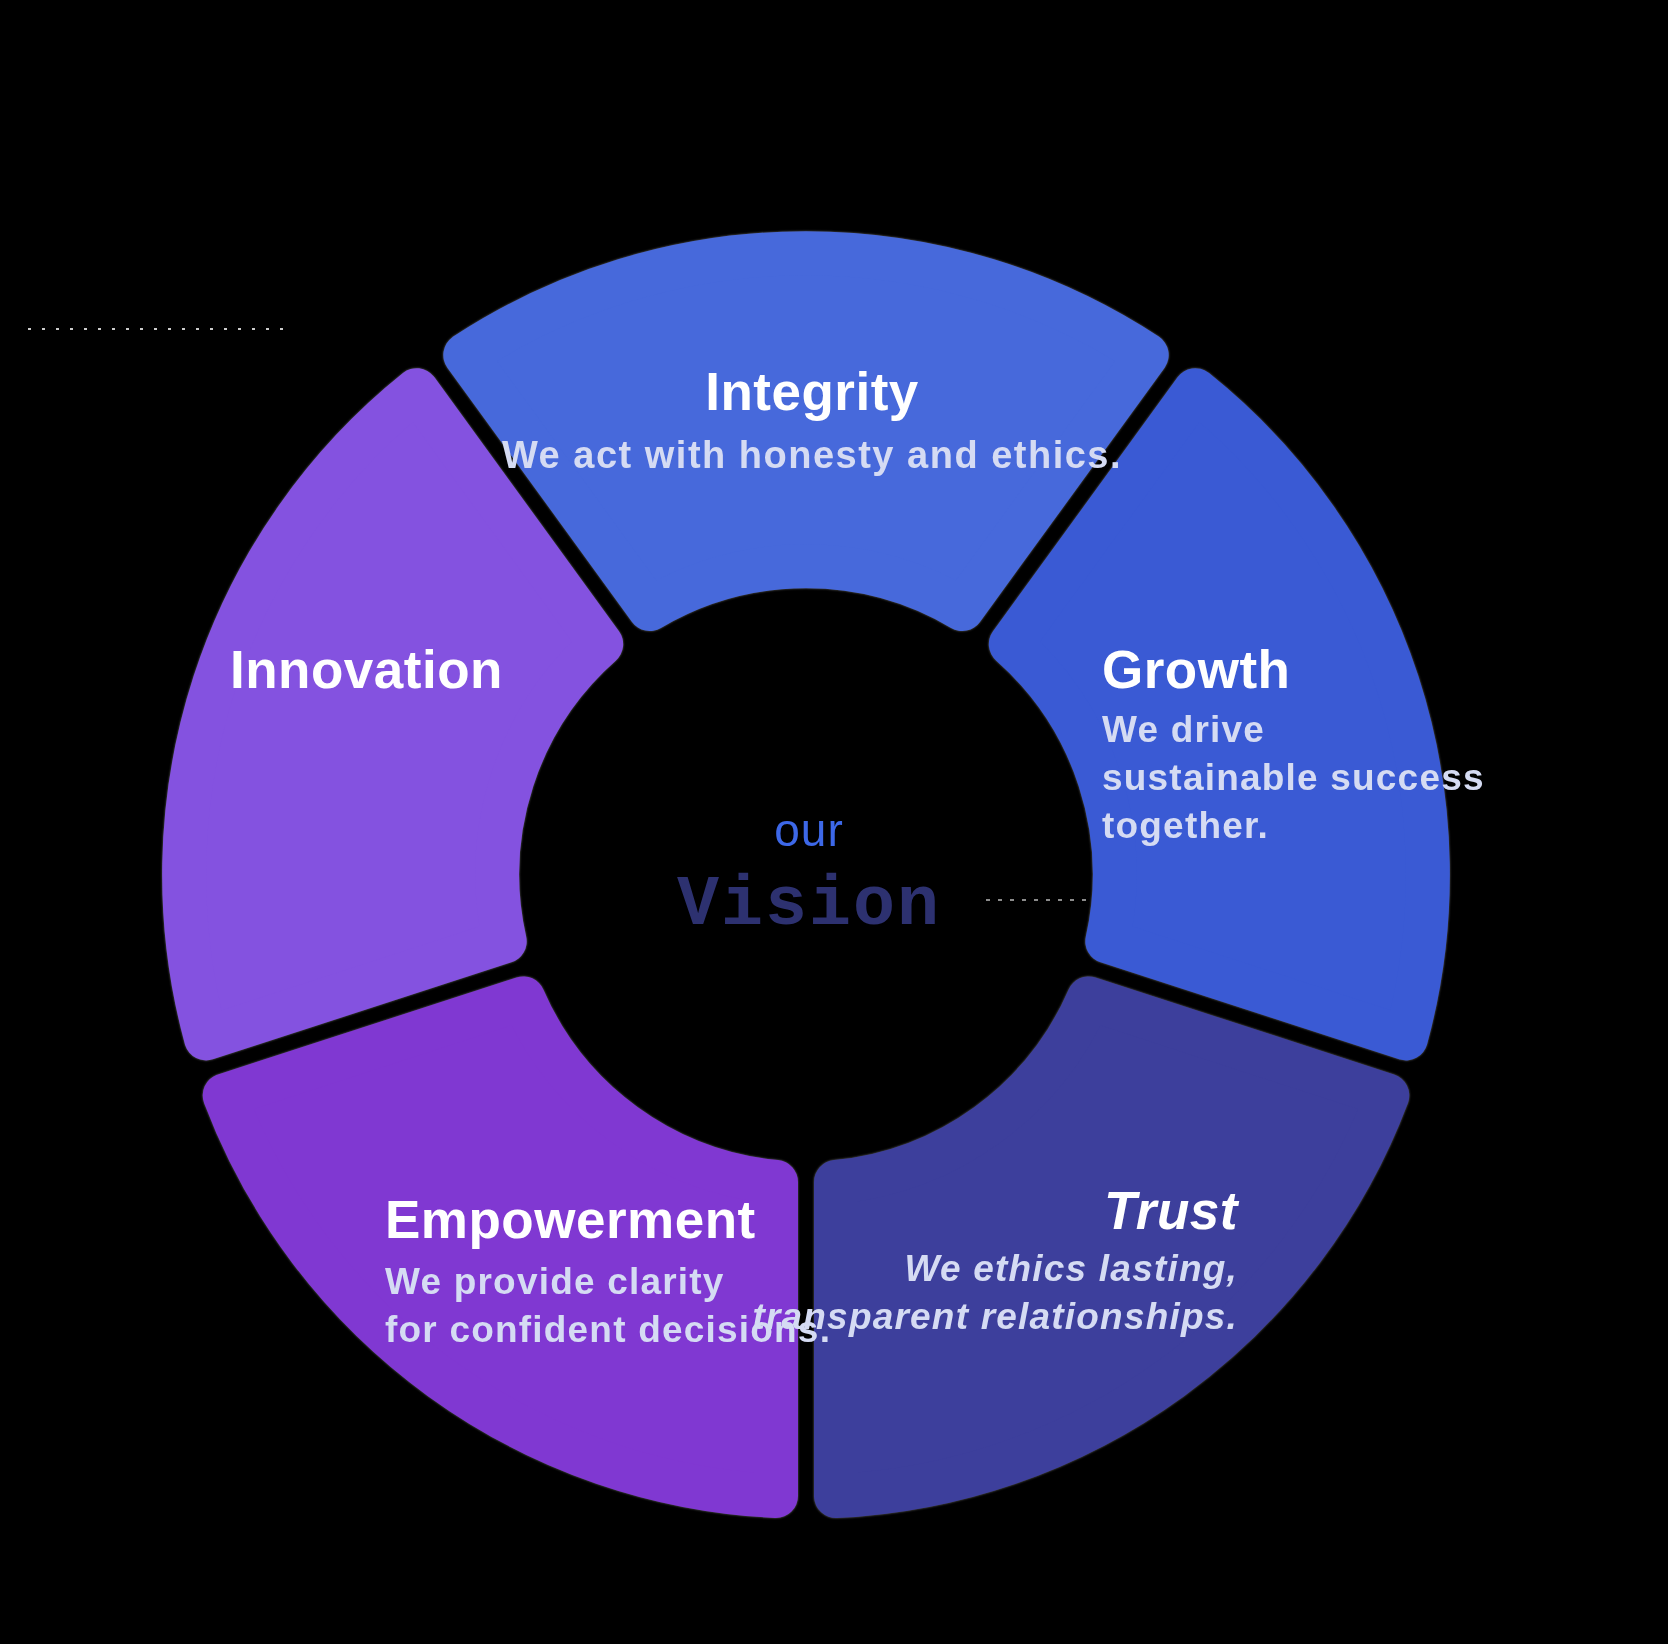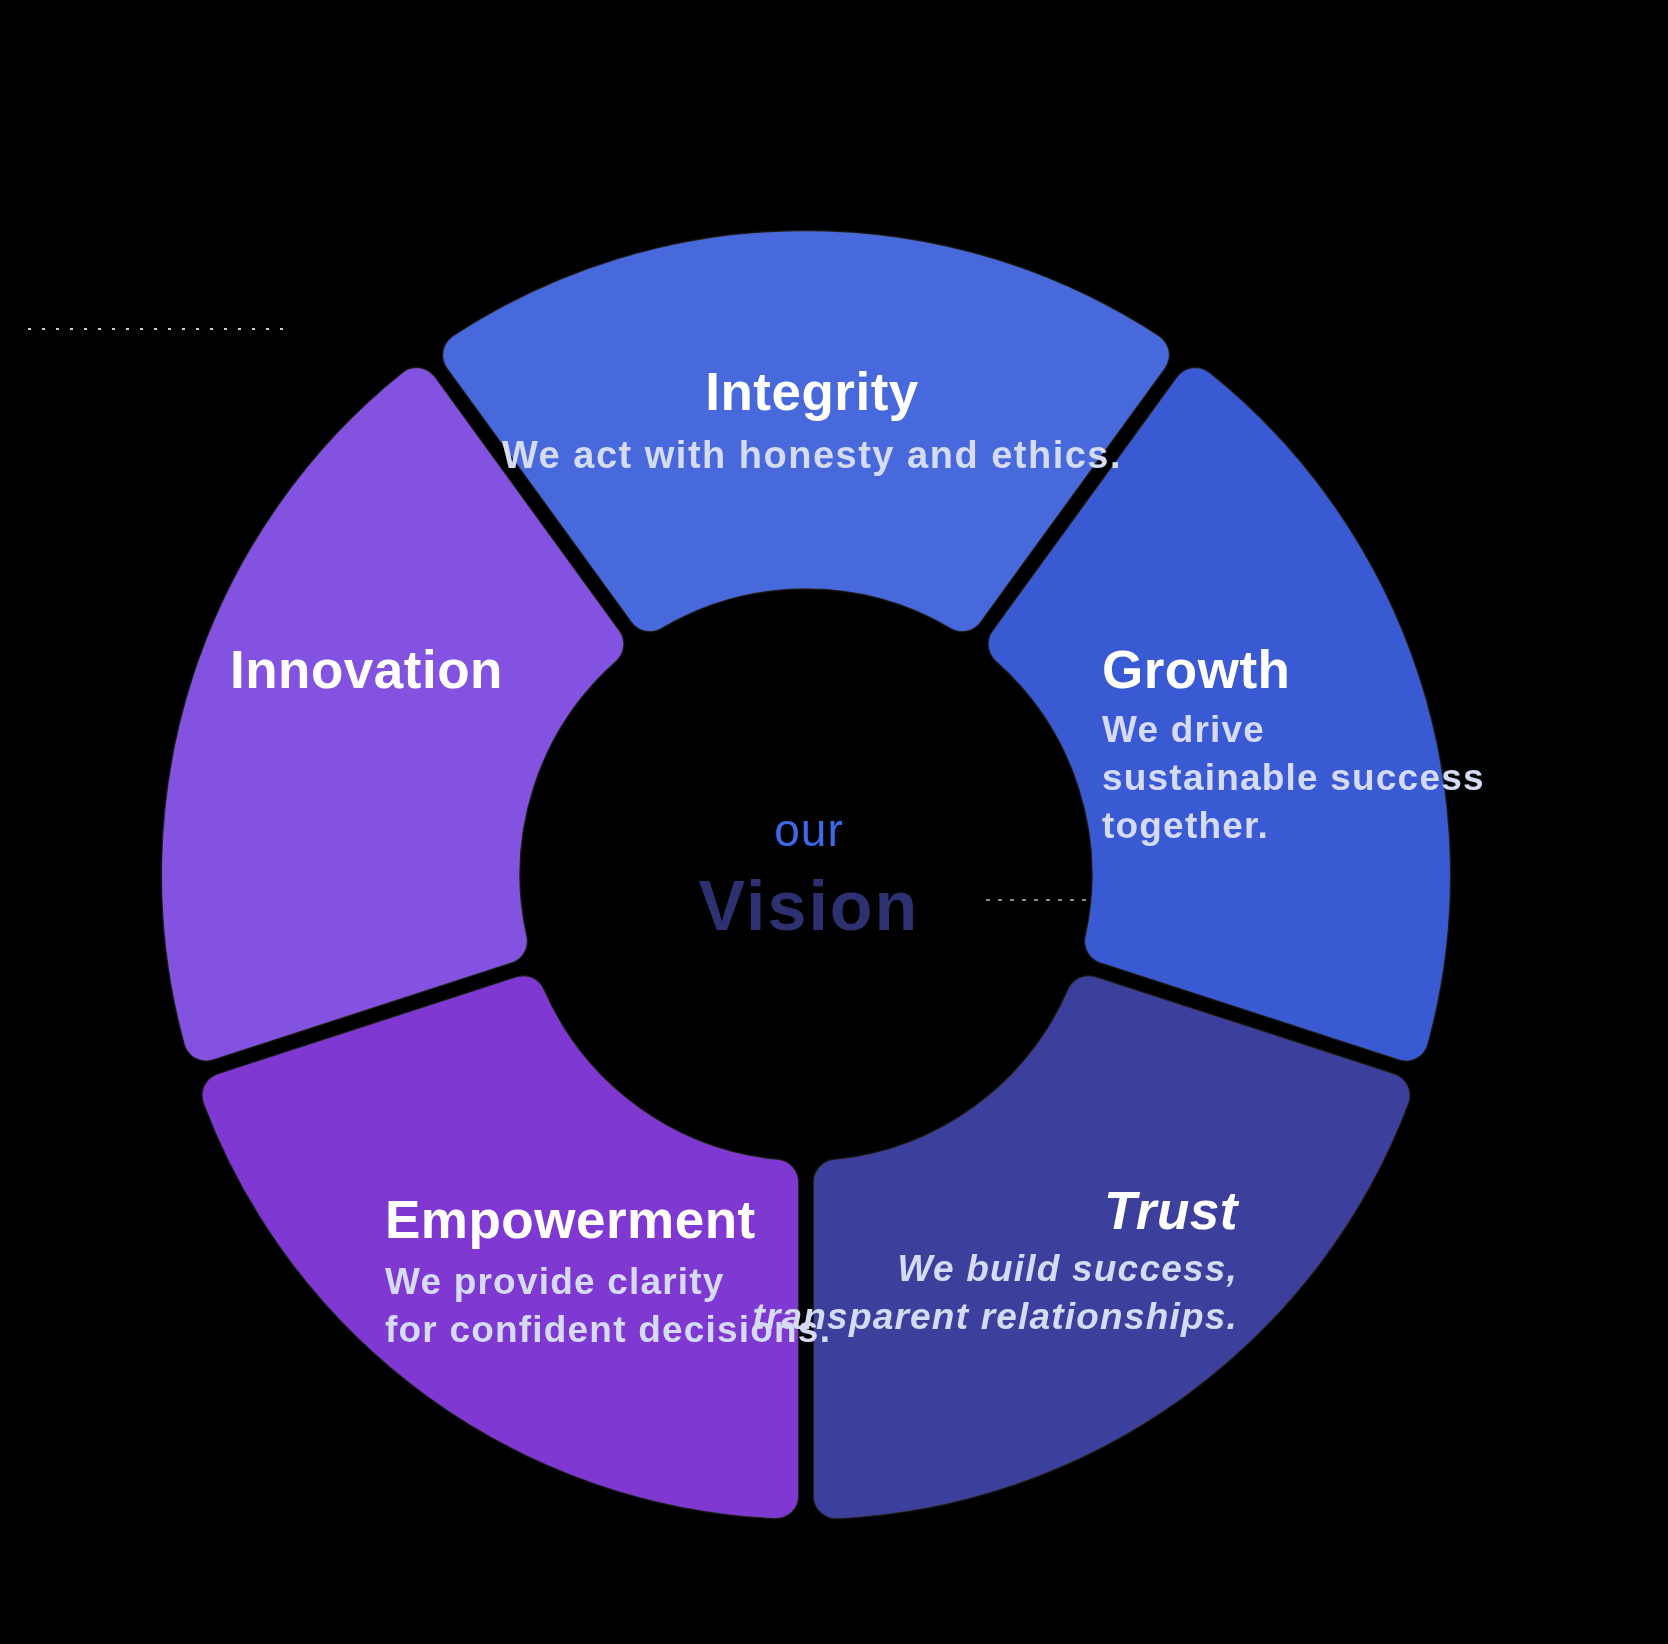--- a/index.html
+++ b/index.html
@@ -60,20 +60,21 @@
   }
   .center-title{
     position:absolute;
     left:509px;top:867px;width:600px;
     font-weight:700;
     font-size:70px;
     line-height:78px;
     letter-spacing:2px;
     text-align:center;
     white-space:nowrap;
+    font-family:Liberation Mono, monospace;
   }
   .artifact{
     position:absolute;
     height:2px;
   }
   .artifact-left{
     left:28px;top:328px;width:266px;
     background:repeating-linear-gradient(90deg,rgba(255,255,255,.8) 0 3px,transparent 3px 14px);
   }
   .artifact-right{
@@ -117,21 +118,21 @@
 
   <div class="seg-title t-growth" style="color: #ffffff;">Growth</div>
   <div class="seg-body b-growth" style="color: rgb(213, 219, 243);">
     <div>We drive</div>
     <div>sustainable success</div>
     <div>together.</div>
   </div>
 
   <div class="seg-title ta-r t-trust" style="color: rgb(255, 255, 255);">Trust</div>
   <div class="seg-body ta-r b-trust" style="color: rgb(213, 219, 243);">
-    <div>We build success,</div>
+    <div>We ethics lasting,</div>
     <div>transparent relationships.</div>
   </div>
 
   <div class="seg-title t-empowerment" style="color: rgb(255, 255, 255);">Empowerment</div>
   <div class="seg-body b-empowerment" style="color: rgb(213, 219, 243);">
     <div>We provide clarity</div>
     <div>for confident decisions.</div>
   </div>
 
   <div class="seg-title t-innovation" style="color: rgb(255, 255, 255);">Innovation</div>

